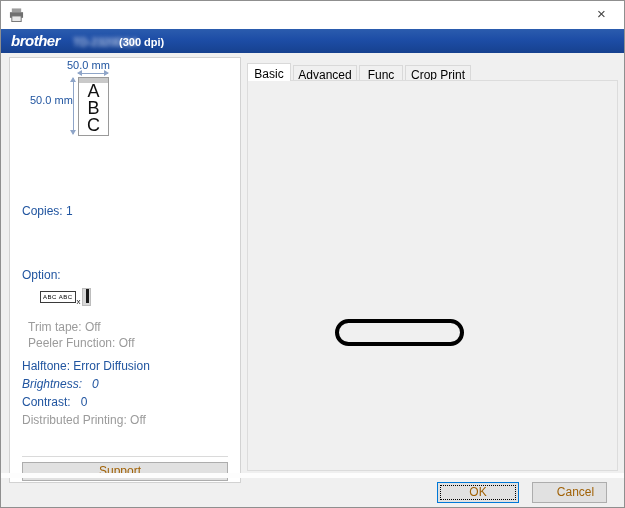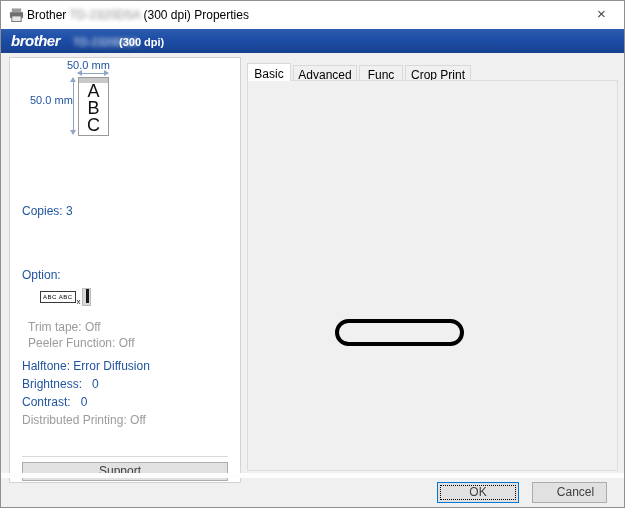--- a/index.html
+++ b/index.html
@@ -34,21 +34,21 @@
   .varrow::before,.varrow::after{content:"";position:absolute;left:-3px;width:0;height:0;border-left:3px solid transparent;border-right:3px solid transparent;}
   .varrow::before{top:-1px;border-bottom:5px solid #8fa5c8;}
   .varrow::after{bottom:-1px;border-top:5px solid #8fa5c8;}
   .cuticon{position:absolute;left:30px;top:230px;height:18px;}
   .cuticon-box{display:inline-block;border:1px solid #3a3a3a;background:#fff;font-size:6px;padding:2px 2px;vertical-align:middle;letter-spacing:0.5px;}
   .cuticon-x{display:inline-block;font-size:8px;vertical-align:bottom;margin-left:1px;color:#222;}
   .cuticon-bar{display:inline-block;width:7px;height:16px;background:#d8d8d8;border:1px solid #bdbdbd;position:relative;vertical-align:middle;margin-left:1px;}
   .cuticon-bar::after{content:"";position:absolute;right:1px;top:0;width:3px;height:14px;background:#1a1a1a;}
   .lp-sep{position:absolute;left:12px;top:398px;width:206px;height:1px;background:#dadada;}
   
-  .btn{position:absolute;background:#e1e1e1;border:1px solid #adadad;text-align:center;font-size:12px;color:#404040;cursor:pointer;box-sizing:border-box;}
+  .btn{position:absolute;background:#e1e1e1;border:1px solid #adadad;text-align:center;font-size:12px;color:#a16207;cursor:pointer;box-sizing:border-box;}
   .btn-default{border:1px solid #0078d7;outline:1px dotted #000;outline-offset:-4px;}
   .k{text-decoration:underline;}
   
   .tab{position:absolute;box-sizing:border-box;border:1px solid #d9d9d9;background:#f0f0f0;text-align:center;font-size:12px;padding-top:2px;cursor:pointer;height:16px;top:64px;}
   .tab.active{background:#fff;height:18px;top:62px;border-bottom:none;z-index:3;padding-top:3px;}
   .page{position:absolute;left:246px;top:79px;width:371px;height:391px;border:1px solid #dcdcdc;box-sizing:border-box;background:#f0f0f0;z-index:1;}
   .flabel{position:absolute;font-size:12px;color:#000;}
   
   .combo{position:absolute;left:350px;top:80px;width:259px;height:21px;background:#f0f0f0;border:1px solid #a3a3a3;box-sizing:border-box;cursor:pointer;}
   .combo-text{position:absolute;left:6px;top:3px;font-size:12px;}
@@ -82,21 +82,20 @@
 <body>
 
 <div class="window">
 
   <div class="titlebar">
     <svg class="printer-icon" viewBox="0 0 16 14">
       <rect x="3" y="0" width="10" height="4" fill="#9c9c9c"></rect>
       <rect x="1" y="4" width="14" height="6" fill="#6f6f6f"></rect>
       <rect x="3" y="8" width="10" height="6" fill="#e8e8e8" stroke="#6f6f6f" stroke-width="1"></rect>
     </svg>
-    <div class="title-text"><span>Brother </span><span class="blur-dark">TD-2320DSA</span><span> (300 dpi) Properties</span></div>
     <div class="close-btn">×</div>
   </div>
 
   <div class="banner">
     <span class="brand-logo">brother</span>
     <span class="banner-model">TD-2320DSA</span>
     <span class="banner-dpi">(300 dpi)</span>
   </div>
 
   <div class="left-panel">
@@ -106,31 +105,31 @@
     <div class="abs dim-label" style="left:20px;top:36px;">50.0 mm</div>
     <div class="paper">
       <div class="paper-cap"></div>
       <div class="paper-letters">
         <div>A</div>
         <div>B</div>
         <div>C</div>
       </div>
     </div>
 
-    <div class="abs blue" style="left:12px;top:146px;">Copies: 3</div>
+    <div class="abs blue" style="left:12px;top:146px;">Copies: 1</div>
     <div class="abs blue" style="left:12px;top:210px;">Option:</div>
 
     <div class="cuticon">
       <span class="cuticon-box">ABC ABC</span><span class="cuticon-x">x</span><span class="cuticon-bar"></span>
     </div>
 
     <div class="abs grey" style="left:18px;top:262px;">Trim tape: Off</div>
     <div class="abs grey" style="left:18px;top:278px;">Peeler Function: Off</div>
     <div class="abs blue" style="left:12px;top:301px;">Halftone: Error Diffusion</div>
-    <div class="abs blue pre" style="left:12px;top:319px;">Brightness:   0</div>
+    <div class="abs blue pre" style="left:12px;top:319px;font-style:italic;">Brightness:   0</div>
     <div class="abs blue pre" style="left:12px;top:337px;">Contrast:   0</div>
     <div class="abs grey" style="left:12px;top:355px;">Distributed Printing: Off</div>
 
     <div class="lp-sep"></div>
     <div class="btn" style="left:12px;top:404px;width:206px;height:19px;line-height:17px;"><span></span><span class="k">S</span><span>upport...</span></div>
   </div>
 
   <div class="tab active" style="left:246px;width:44px;">Basic</div>
   <div class="tab" style="left:292px;width:64px;">Advanced</div>
   <div class="tab" style="left:358px;width:44px;">Func</div>

